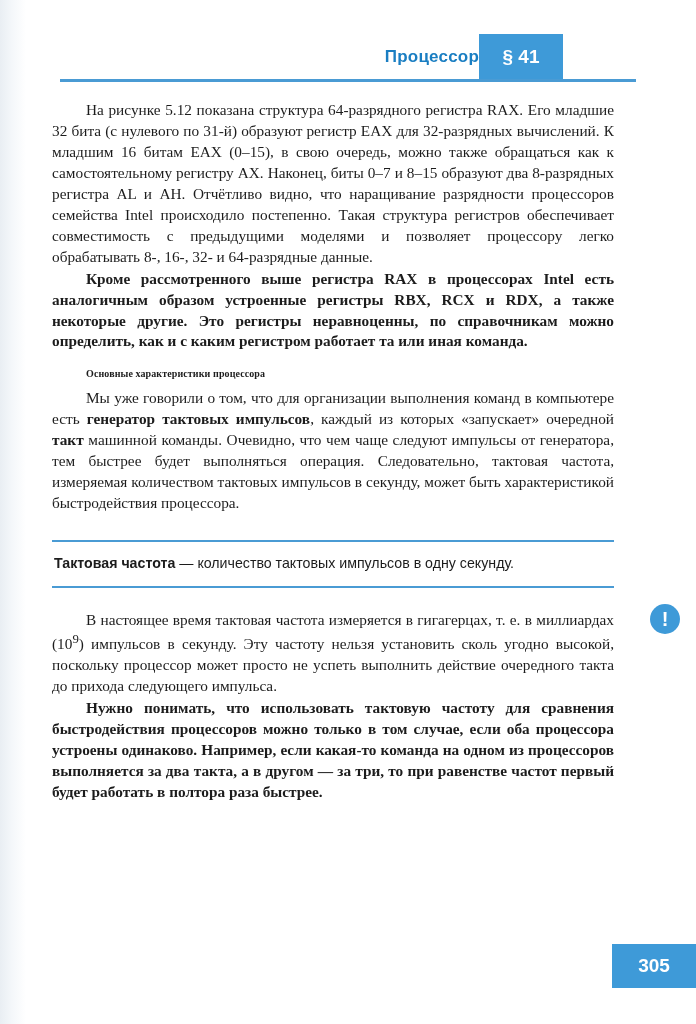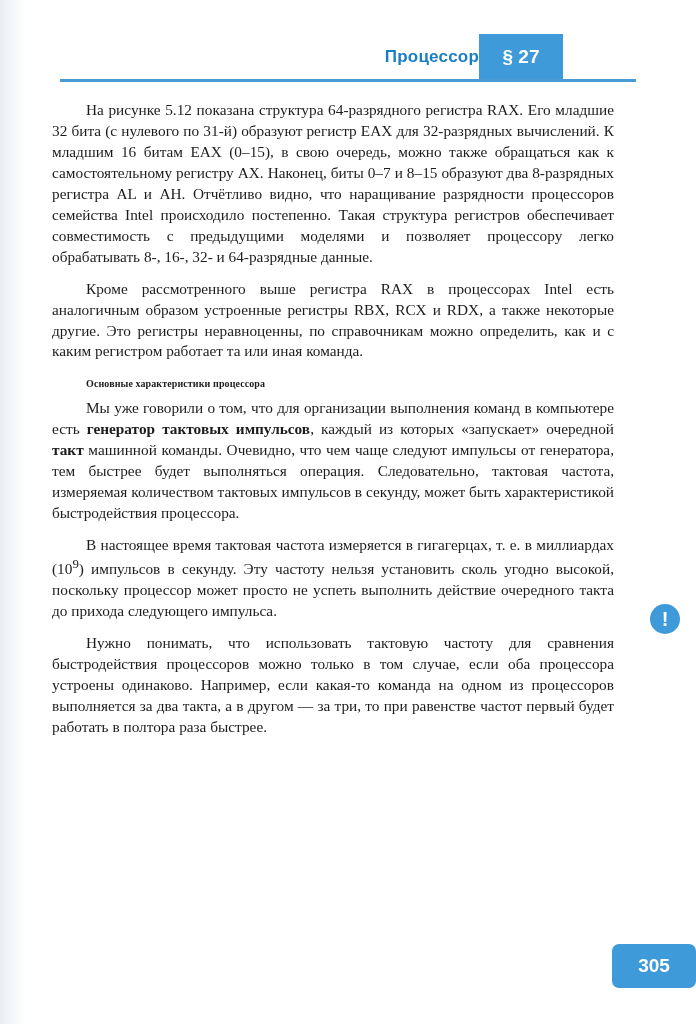--- a/index.html
+++ b/index.html
@@ -73,21 +73,21 @@
     width: 562px;
   }
   p {
     margin: 0;
     font-size: 15.3px;
     line-height: 1.37;
     text-align: justify;
     text-indent: 34px;
     hyphens: manual;
   }
-  p + p { margin-top: 11px; }
+  p + p { margin-top: 1px; font-weight: bold; }
 
   .spacer-sm { height: 9px; }
   .spacer-md { height: 16px; }
 
   h3.subhead {
     margin: 0;
     font-size: 10px;
     font-weight: bold;
     text-indent: 34px;
     letter-spacing: 0.1px;
@@ -137,56 +137,58 @@
     width: 84px;
     height: 44px;
     background: #3e9ad8;
     color: #ffffff;
     font-family: "Liberation Sans", sans-serif;
     font-weight: bold;
     font-size: 19px;
     display: flex;
     align-items: center;
     justify-content: center;
-    border-radius: 7px;
   }
   .footer-strip {
     position: absolute;
     right: 0;
     bottom: 0;
     width: 84px;
     height: 36px;
     background: #ffffff;
   }
 </style>
 </head>
 <body>
 
 <div class="page-edge"></div>
 
 <div class="header">
   <div class="chapter-title">Процессор</div>
-  <div class="section-badge">§ 27</div>
+  <div class="section-badge">§ 41</div>
   <div class="header-rule"></div>
 </div>
 
 <div class="content">
 
   <p>На рисунке 5.12 показана структура 64-разрядного регистра RAX. Его младшие 32 бита (с нулевого по 31-й) образуют регистр EAX для 32-разрядных вычислений. К младшим 16 битам EAX (0–15), в свою очередь, можно также обращаться как к самостоятельному регистру AX. Наконец, биты 0–7 и 8–15 образуют два 8-разрядных регистра AL и AH. Отчётливо видно, что наращивание разрядности процессоров семейства Intel происходило постепенно. Такая структура регистров обеспечивает совместимость с предыдущими моделями и позволяет процессору легко обрабатывать 8-, 16-, 32- и 64-разрядные данные.</p>
 
   <p>Кроме рассмотренного выше регистра RAX в процессорах Intel есть аналогичным образом устроенные регистры RBX, RCX и RDX, а также некоторые другие. Это регистры неравноценны, по справочникам можно определить, как и с каким регистром работает та или иная команда.</p>
 
   <div class="spacer-md"></div>
 
   <h3 class="subhead">Основные характеристики процессора</h3>
 
   <div class="spacer-sm"></div>
 
   <p><span>Мы уже говорили о том, что для организации выполнения команд в компьютере есть </span><span class="bold">генератор тактовых импульсов</span><span>, каждый из которых «запускает» очередной </span><span class="bold">такт</span><span> машинной команды. Очевидно, что чем чаще следуют импульсы от генератора, тем быстрее будет выполняться операция. Следовательно, тактовая частота, измеряемая количеством тактовых импульсов в секунду, может быть характеристикой быстродействия процессора.</span></p>
 
+  <div class="definition">
+    <span class="term">Тактовая частота</span><span> — количество тактовых импульсов в одну секунду.</span>
+  </div>
 
   <p><span>В настоящее время тактовая частота измеряется в гигагерцах, т. е. в миллиардах (10</span><sup>9</sup><span>) импульсов в секунду. Эту частоту нельзя установить сколь угодно высокой, поскольку процессор может просто не успеть выполнить действие очередного такта до прихода следующего импульса.</span></p>
 
   <p>Нужно понимать, что использовать тактовую частоту для сравнения быстродействия процессоров можно только в том случае, если оба процессора устроены одинаково. Например, если какая-то команда на одном из процессоров выполняется за два такта, а в другом — за три, то при равенстве частот первый будет работать в полтора раза быстрее.</p>
 
 </div>
 
 <div class="excl-marker">!</div>
 
 <div class="footer-bar">305</div>

